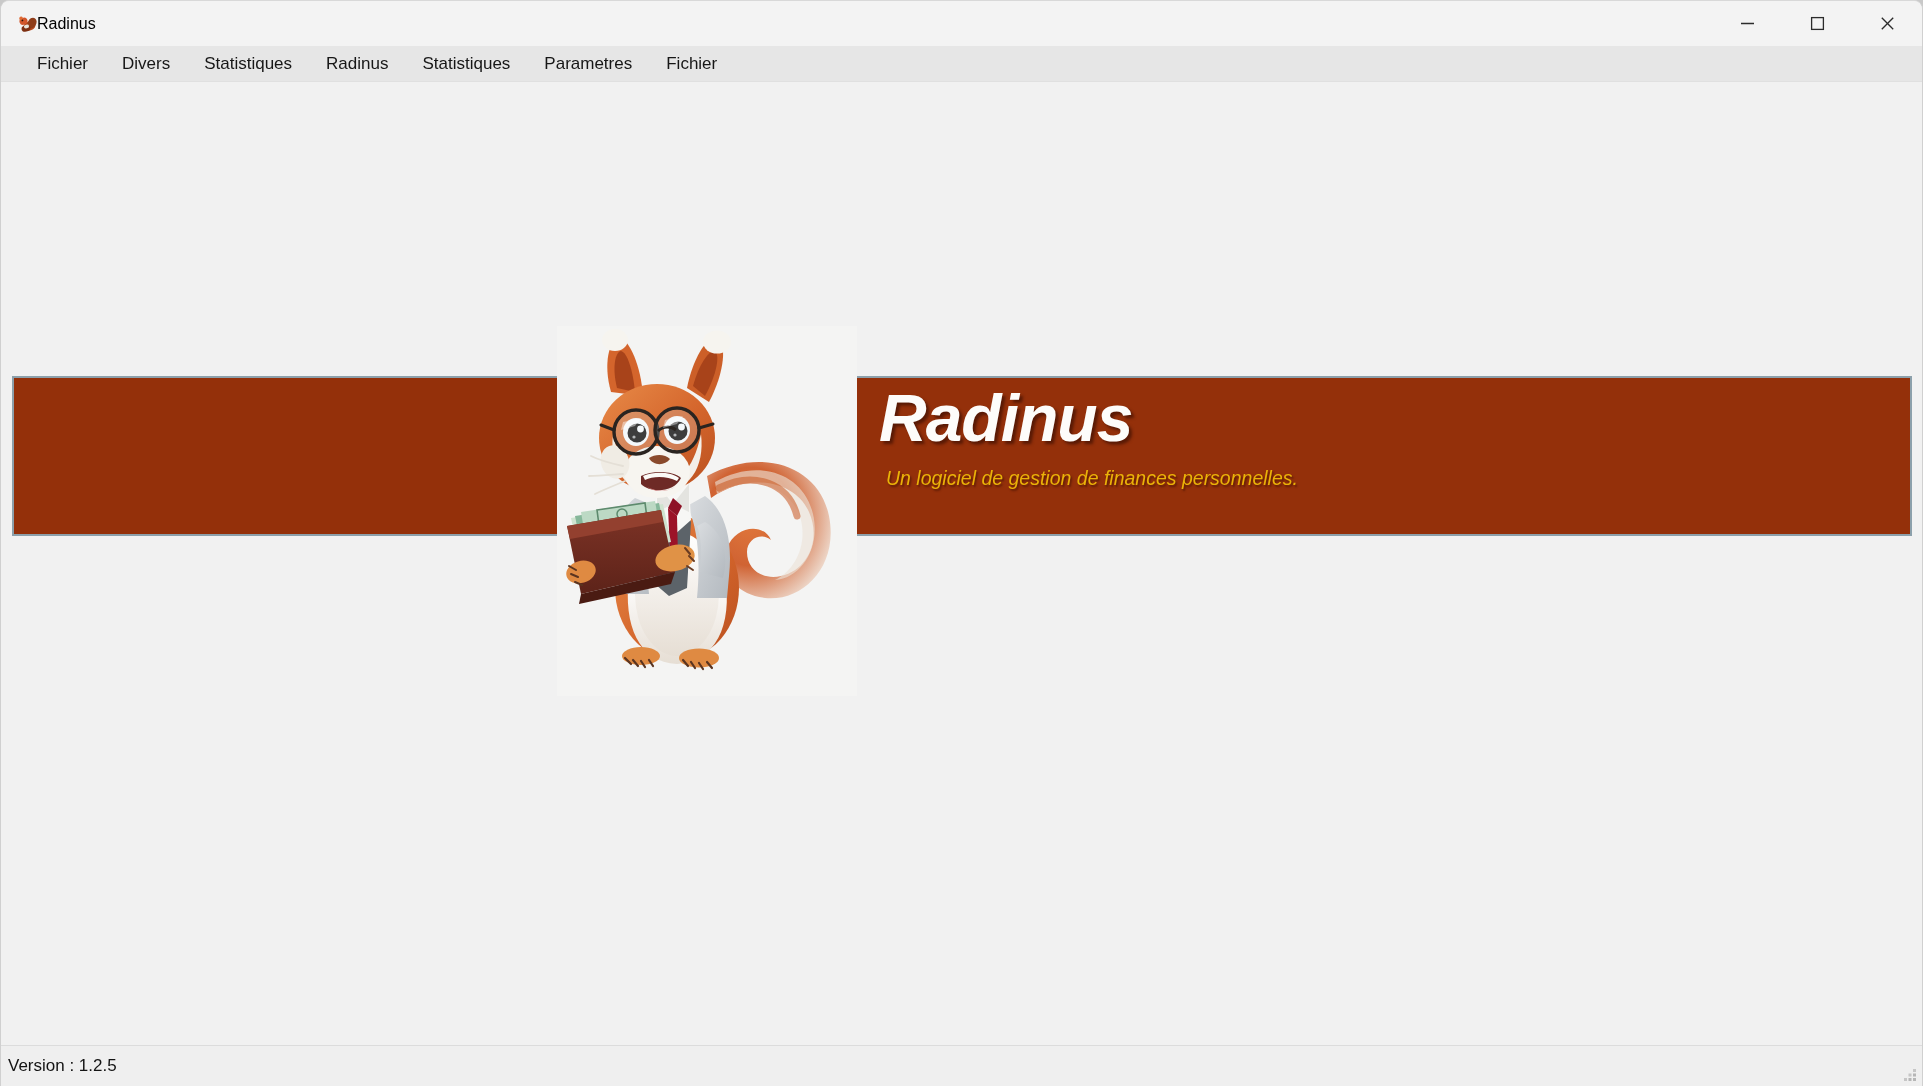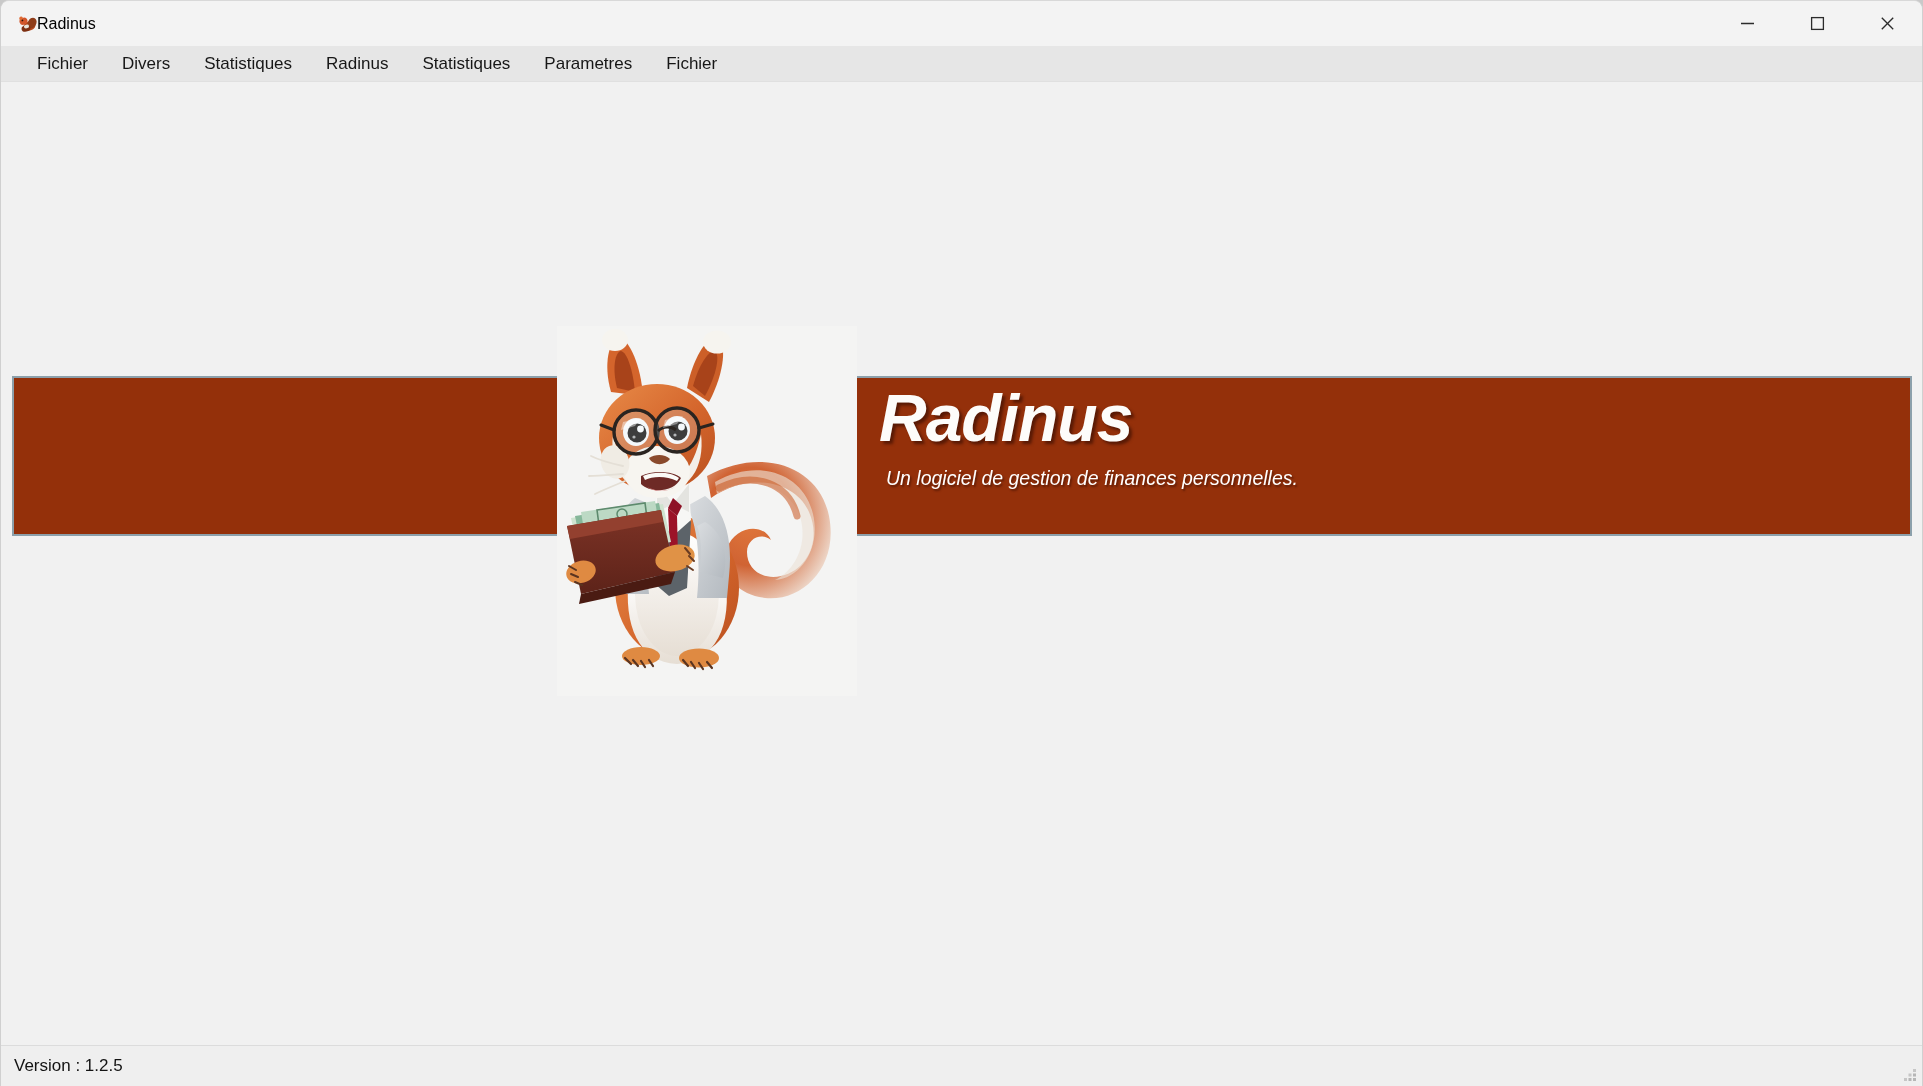--- a/index.html
+++ b/index.html
@@ -115,21 +115,21 @@
     letter-spacing: -1px;
     text-shadow: 3px 3px 3px rgba(40,8,0,0.55);
     white-space: nowrap;
   }
   #banner-subtitle {
     position: absolute;
     left: 872px;
     top: 89px;
     font-size: 19.5px;
     font-style: italic;
-    color: #ffffff;
+    color: #eab308;
     line-height: 1.22;
     text-shadow: 1.5px 1.5px 2px rgba(40,8,0,0.5);
     white-space: nowrap;
   }
 
   
   #mascot {
     position: absolute;
     left: 556px;
     top: 244px;
@@ -143,21 +143,21 @@
     height: 40px;
     min-height: 40px;
     background: #efefef;
     border-top: 1px solid #dcdcdc;
     display: flex;
     align-items: center;
     position: relative;
     flex: none;
   }
   #status-text {
-    margin-left: 13px;
+    margin-left: 7px;
     font-size: 17px;
     color: #131313;
     white-space: nowrap;
   }
   #resize-grip {
     position: absolute;
     right: 5px;
     bottom: 4px;
     width: 16px;
     height: 16px;

